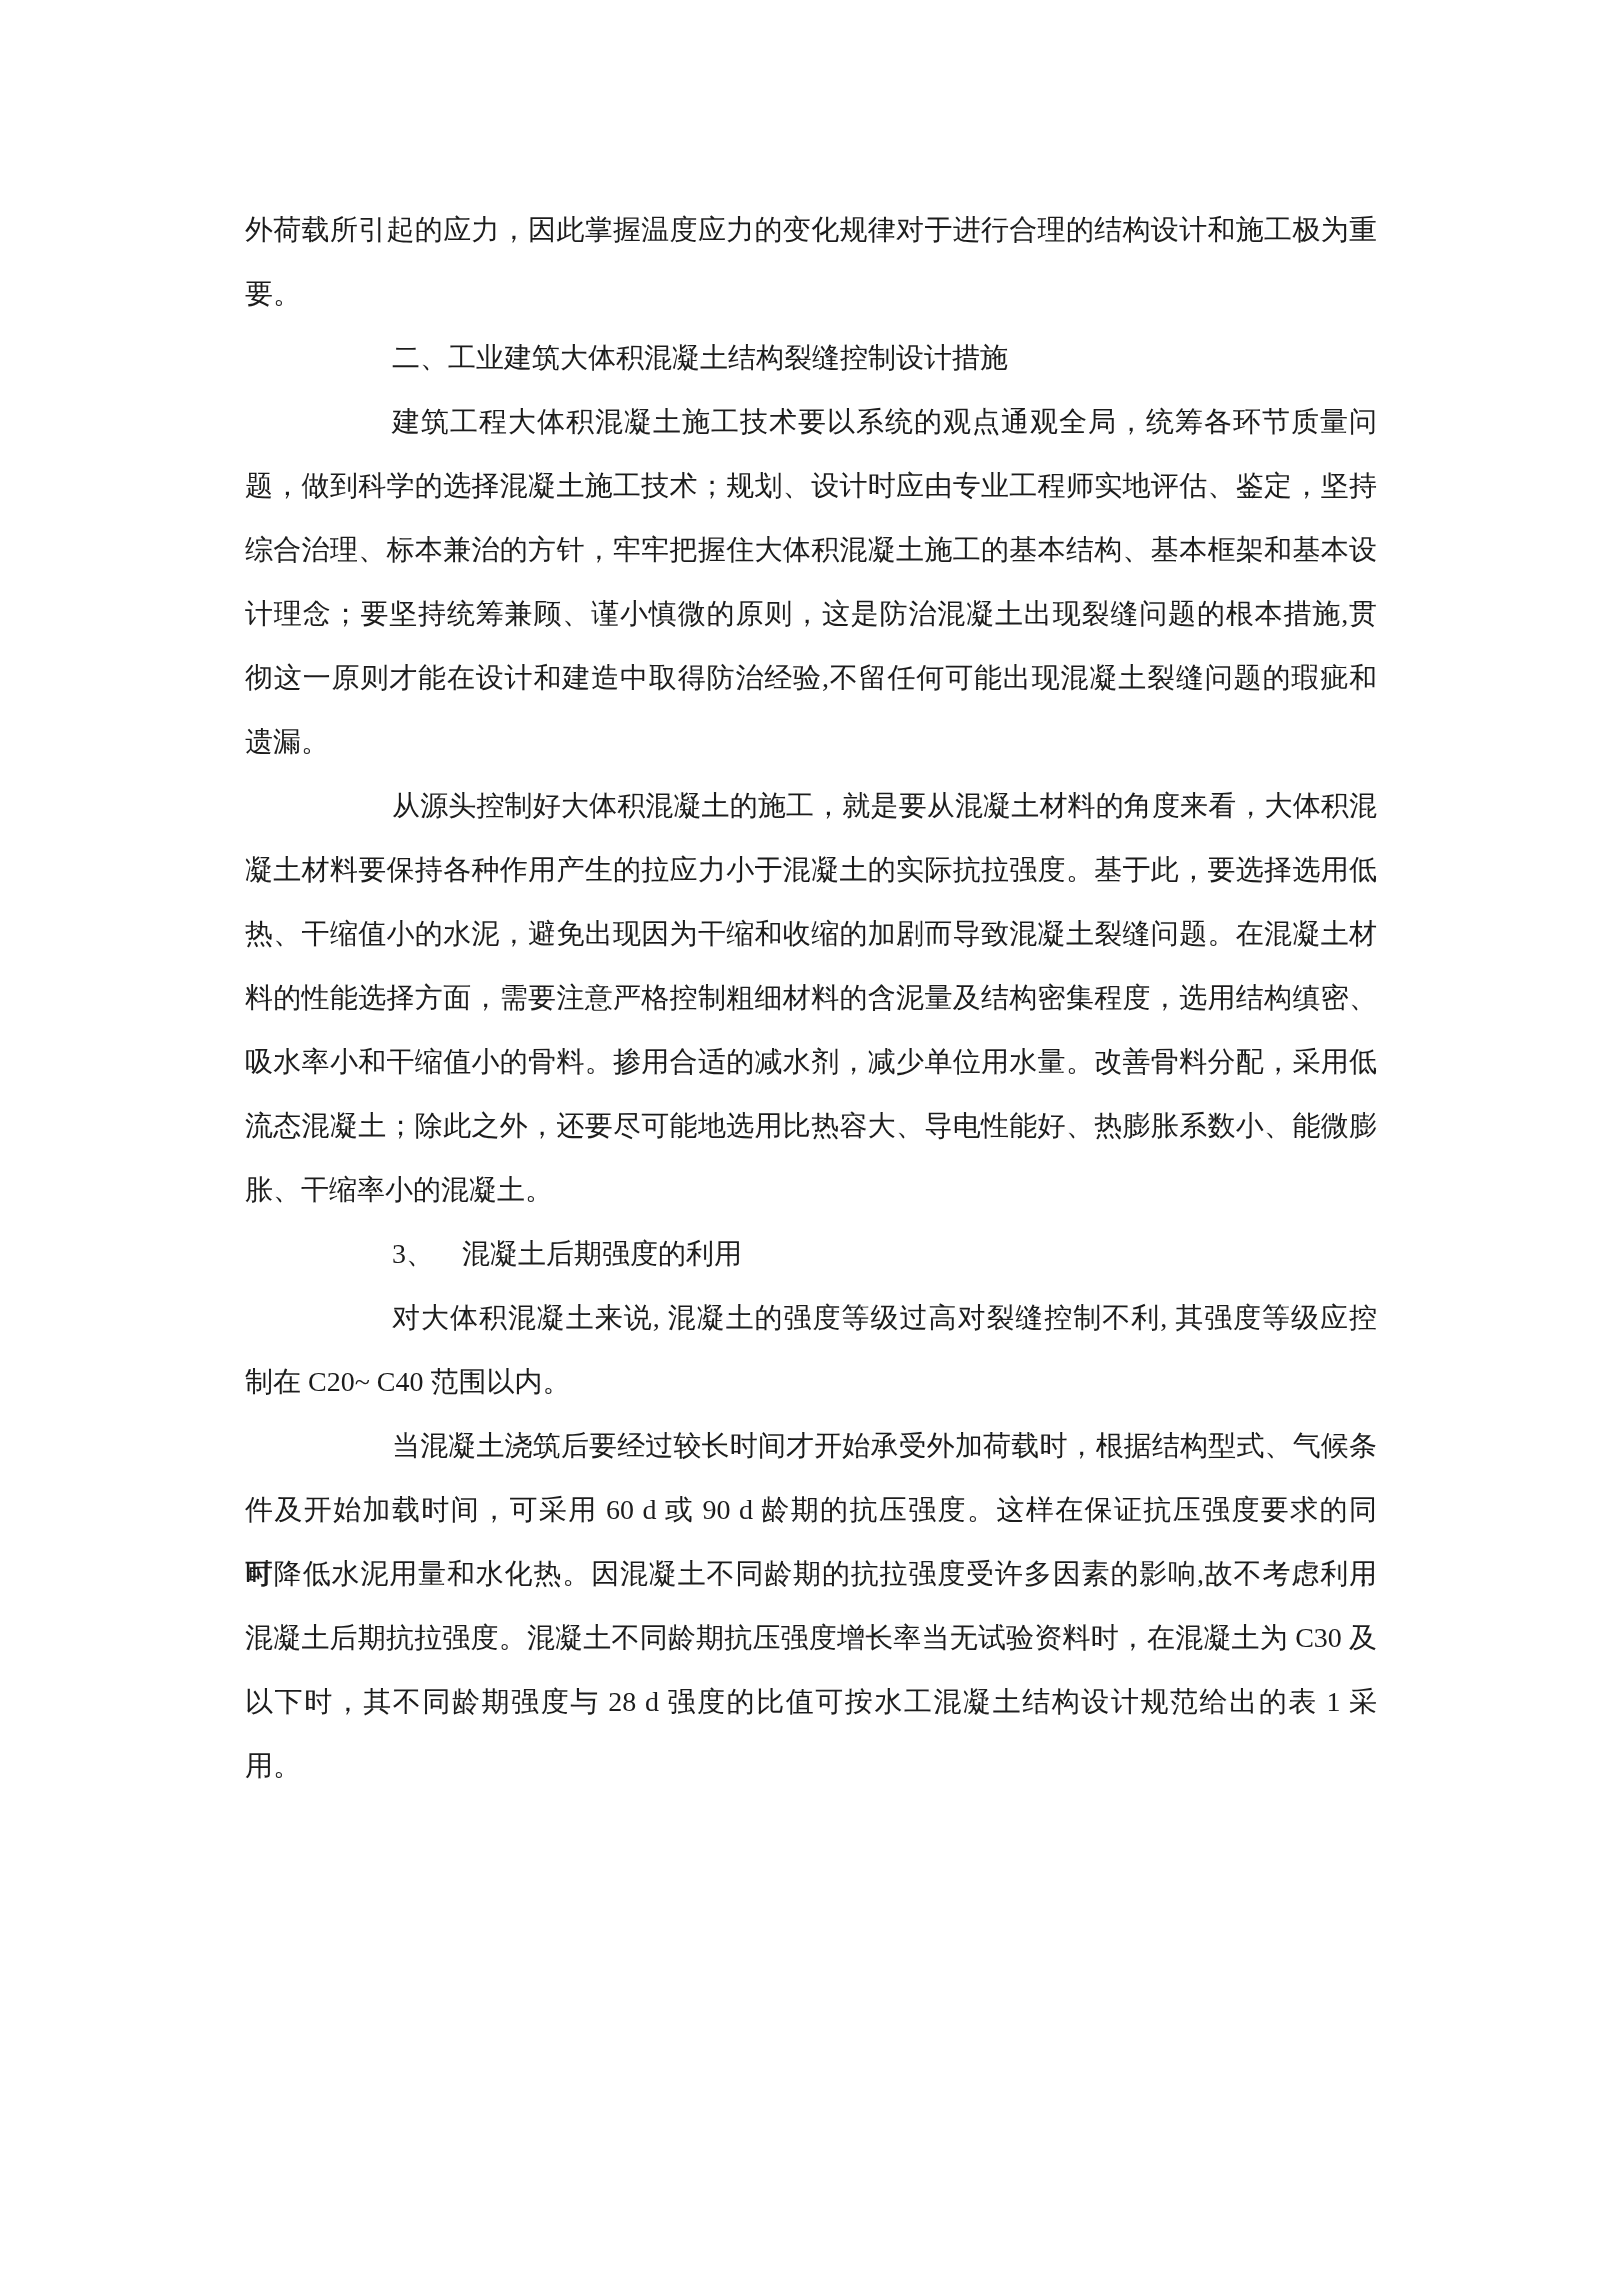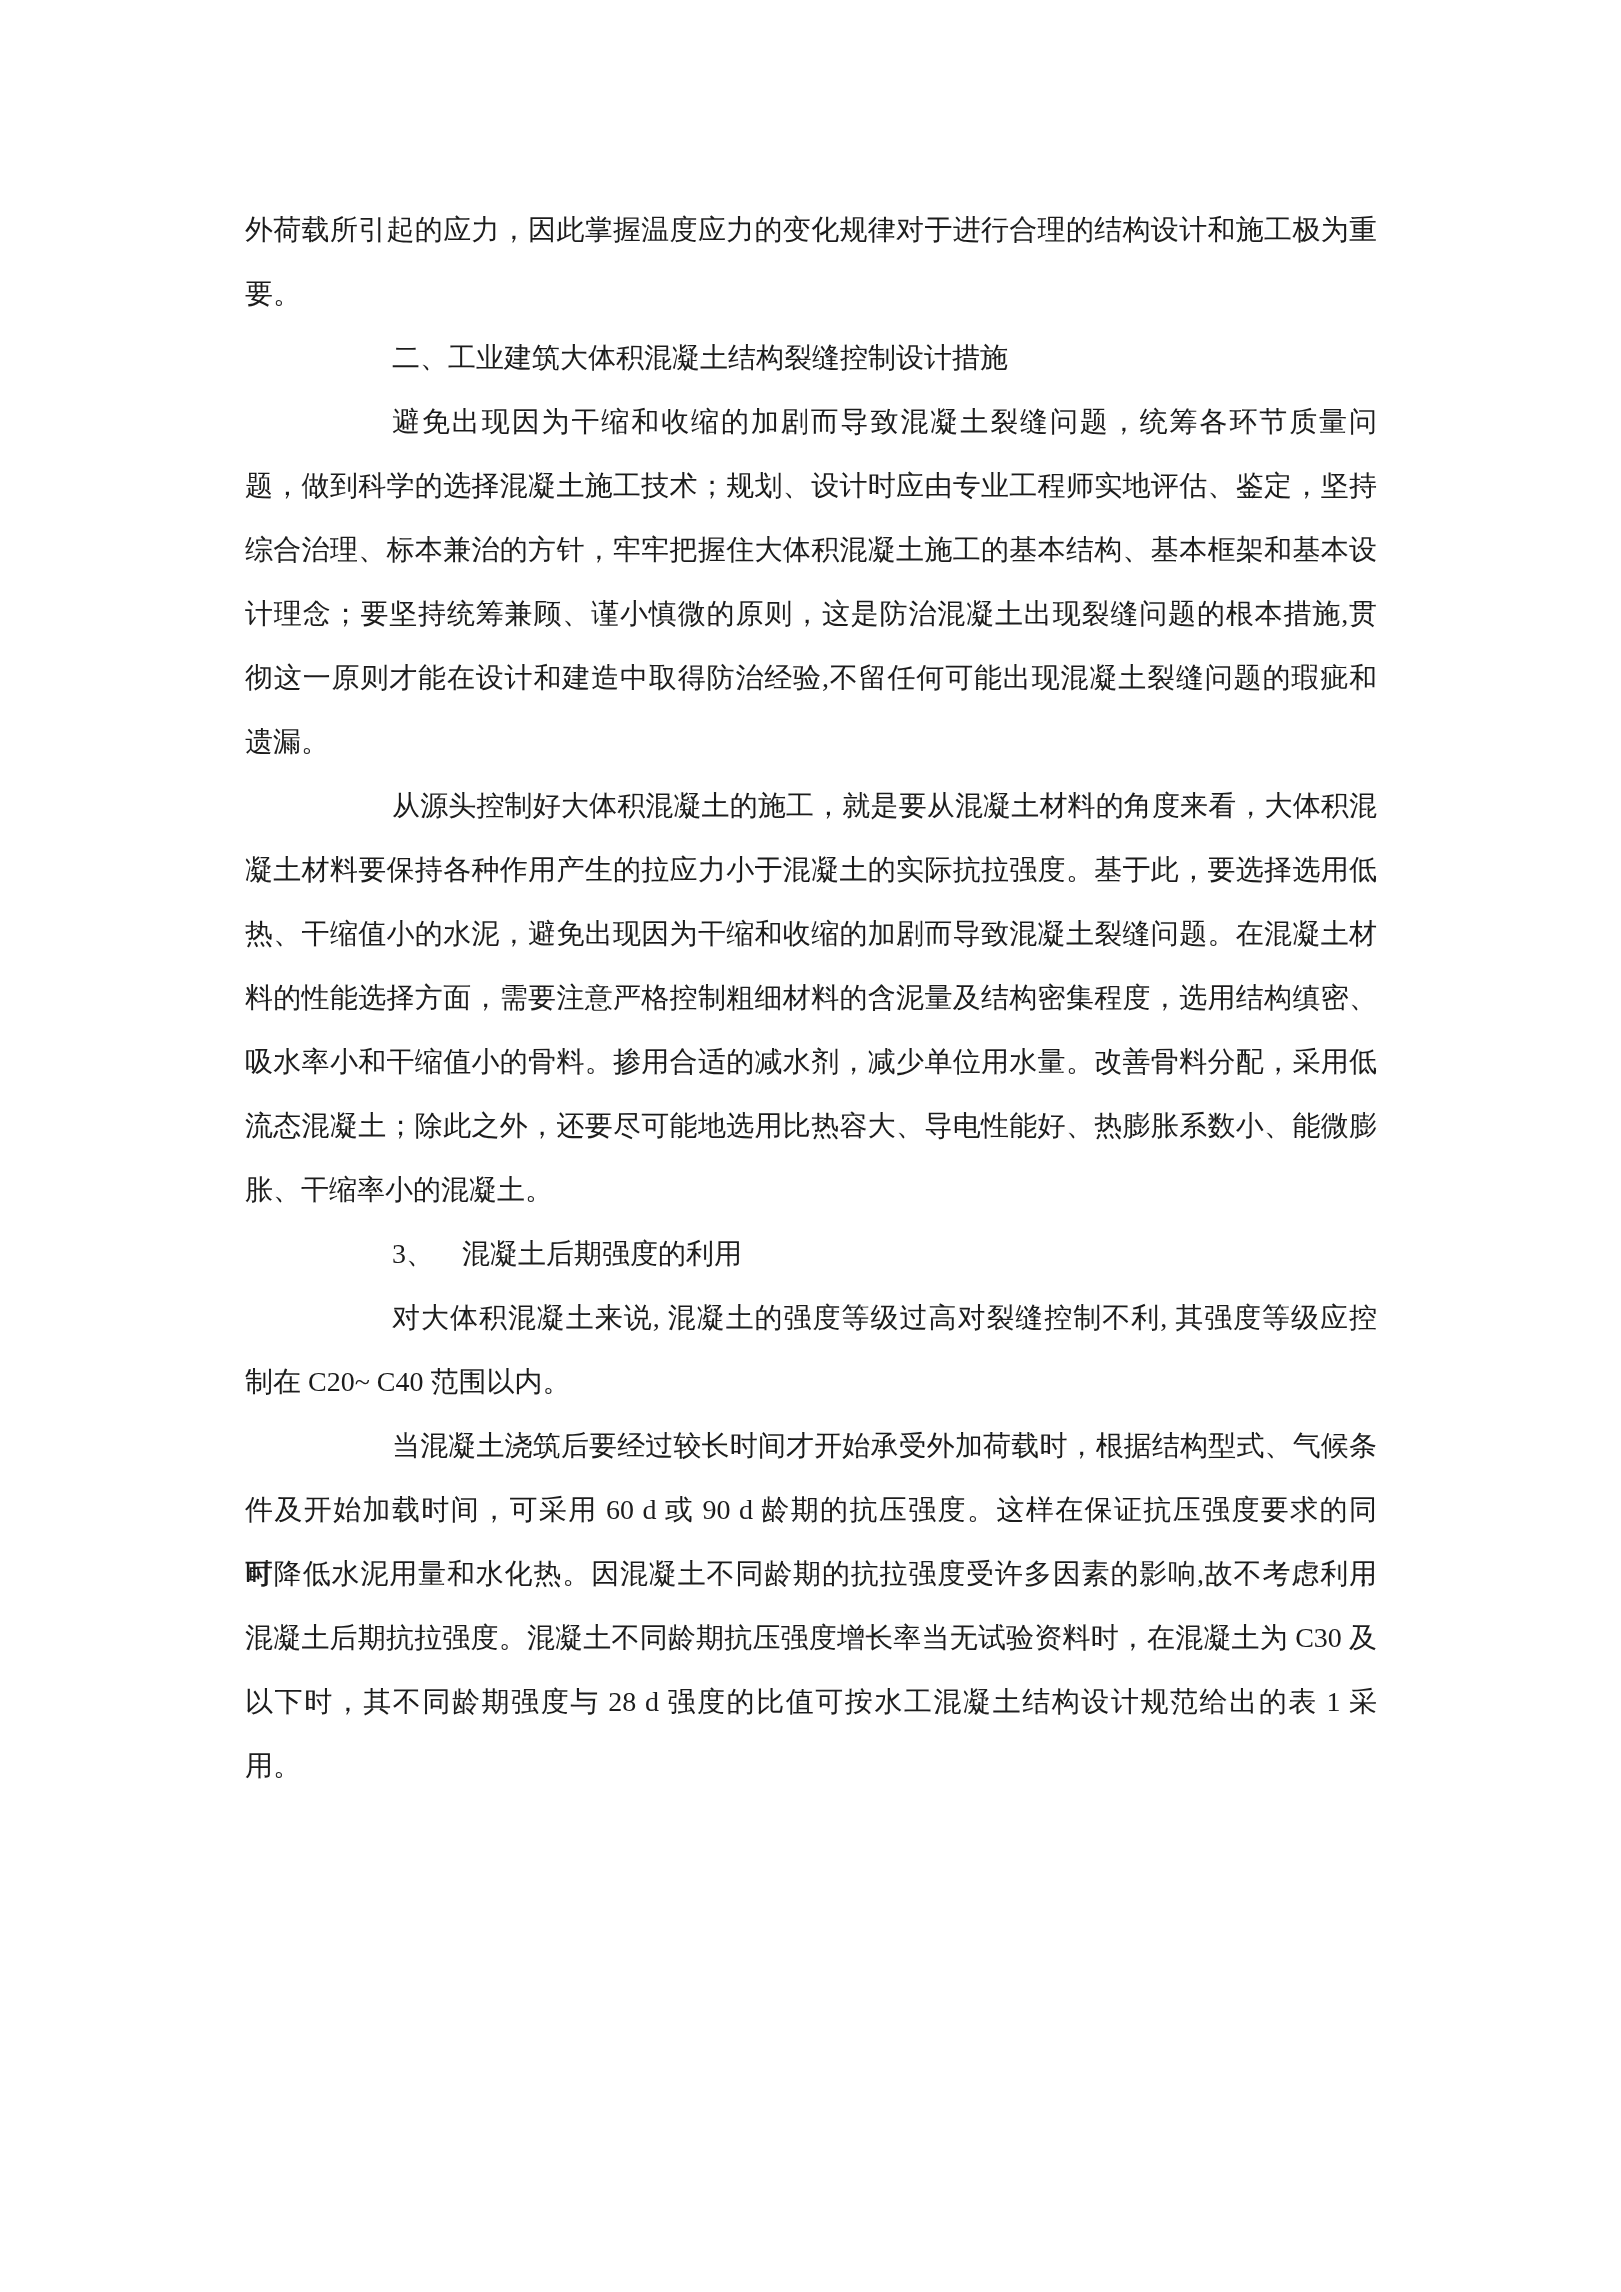--- a/index.html
+++ b/index.html
@@ -52,21 +52,21 @@
   }
 </style>
 </head>
 <body>
 
 <div class="page">
   <div class="content">
     <div class="line fill">外荷载所引起的应力，因此掌握温度应力的变化规律对于进行合理的结构设计和施工极为重</div>
     <div class="line">要。</div>
     <div class="line indent">二、工业建筑大体积混凝土结构裂缝控制设计措施</div>
-    <div class="line indent fill">避免出现因为干缩和收缩的加剧而导致混凝土裂缝问题，统筹各环节质量问</div>
+    <div class="line indent fill">建筑工程大体积混凝土施工技术要以系统的观点通观全局，统筹各环节质量问</div>
     <div class="line fill">题，做到科学的选择混凝土施工技术；规划、设计时应由专业工程师实地评估、鉴定，坚持</div>
     <div class="line fill">综合治理、标本兼治的方针，牢牢把握住大体积混凝土施工的基本结构、基本框架和基本设</div>
     <div class="line fill">计理念；要坚持统筹兼顾、谨小慎微的原则，这是防治混凝土出现裂缝问题的根本措施,贯</div>
     <div class="line fill">彻这一原则才能在设计和建造中取得防治经验,不留任何可能出现混凝土裂缝问题的瑕疵和</div>
     <div class="line">遗漏。</div>
     <div class="line indent fill">从源头控制好大体积混凝土的施工，就是要从混凝土材料的角度来看，大体积混</div>
     <div class="line fill">凝土材料要保持各种作用产生的拉应力小于混凝土的实际抗拉强度。基于此，要选择选用低</div>
     <div class="line fill">热、干缩值小的水泥，避免出现因为干缩和收缩的加剧而导致混凝土裂缝问题。在混凝土材</div>
     <div class="line fill">料的性能选择方面，需要注意严格控制粗细材料的含泥量及结构密集程度，选用结构缜密、</div>
     <div class="line fill">吸水率小和干缩值小的骨料。掺用合适的减水剂，减少单位用水量。改善骨料分配，采用低</div>

